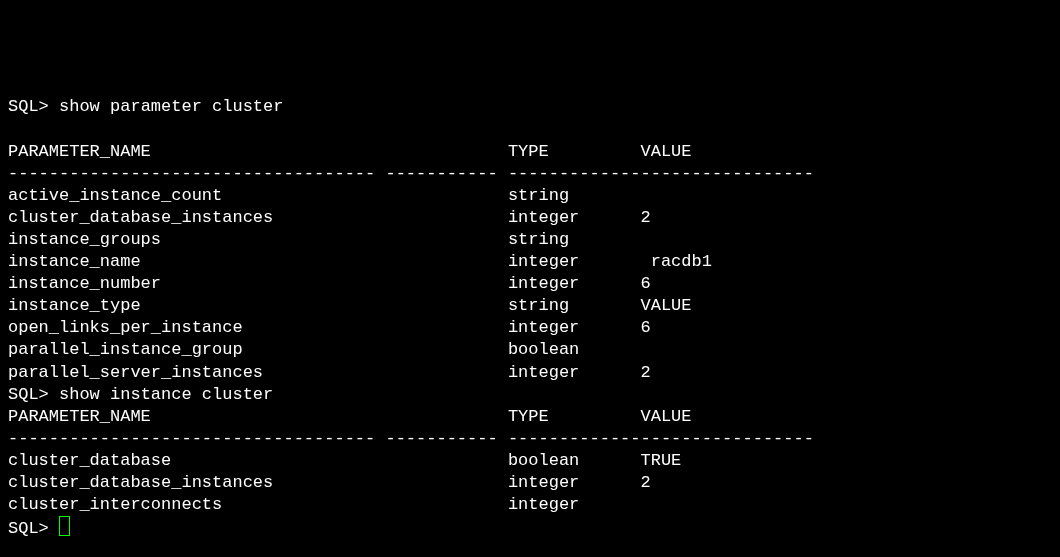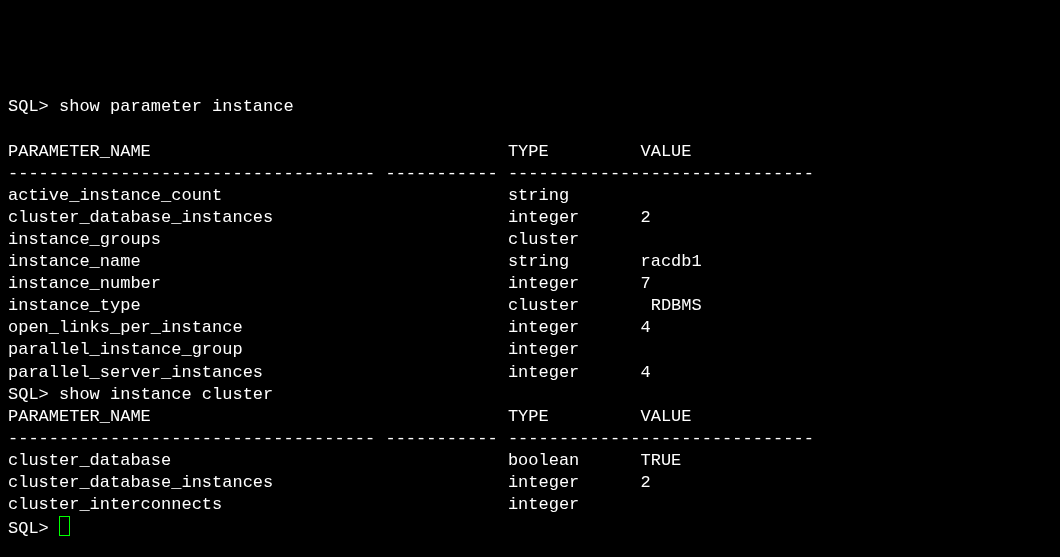--- a/index.html
+++ b/index.html
@@ -21,33 +21,33 @@
       background: transparent;
       vertical-align: text-bottom;
       margin-bottom: 2px;
     }
   </style>
 </head>
 <body>
 
 
 
-<div id="terminal"><span>SQL&gt; </span><span>show parameter instance</span>
+<div id="terminal"><span>SQL&gt; </span><span>show parameter cluster</span>
 
 <span>PARAMETER_NAME                      </span>             <span>TYPE       </span>  <span>VALUE</span>
 <span>------------------------------------ ----------- ------------------------------</span>
 <span>active_instance_count                            string      </span>
 <span>cluster_database_instances                       integer      2</span>
-<span>instance_groups                                  cluster       </span>
-<span>instance_name                                    string       racdb1</span>
-<span>instance_number                                  integer      7</span>
-<span>instance_type                                    cluster       RDBMS</span>
-<span>open_links_per_instance                          integer      4</span>
-<span>parallel_instance_group                          integer       </span>
-<span>parallel_server_instances                        integer      4</span>
+<span>instance_groups                                  string       </span>
+<span>instance_name                                    integer       racdb1</span>
+<span>instance_number                                  integer      6</span>
+<span>instance_type                                    string       VALUE</span>
+<span>open_links_per_instance                          integer      6</span>
+<span>parallel_instance_group                          boolean       </span>
+<span>parallel_server_instances                        integer      2</span>
 <span>SQL&gt; </span><span>show instance cluster</span>
 <span>PARAMETER_NAME                      </span>             <span>TYPE       </span>  <span>VALUE</span>
 <span>------------------------------------ ----------- ------------------------------</span>
 <span>cluster_database                                 boolean      TRUE</span>
 <span>cluster_database_instances                       integer      2</span>
 <span>cluster_interconnects                            integer       </span>
 <span>SQL&gt; </span><span class="cursor"></span></div>
 
 
 

